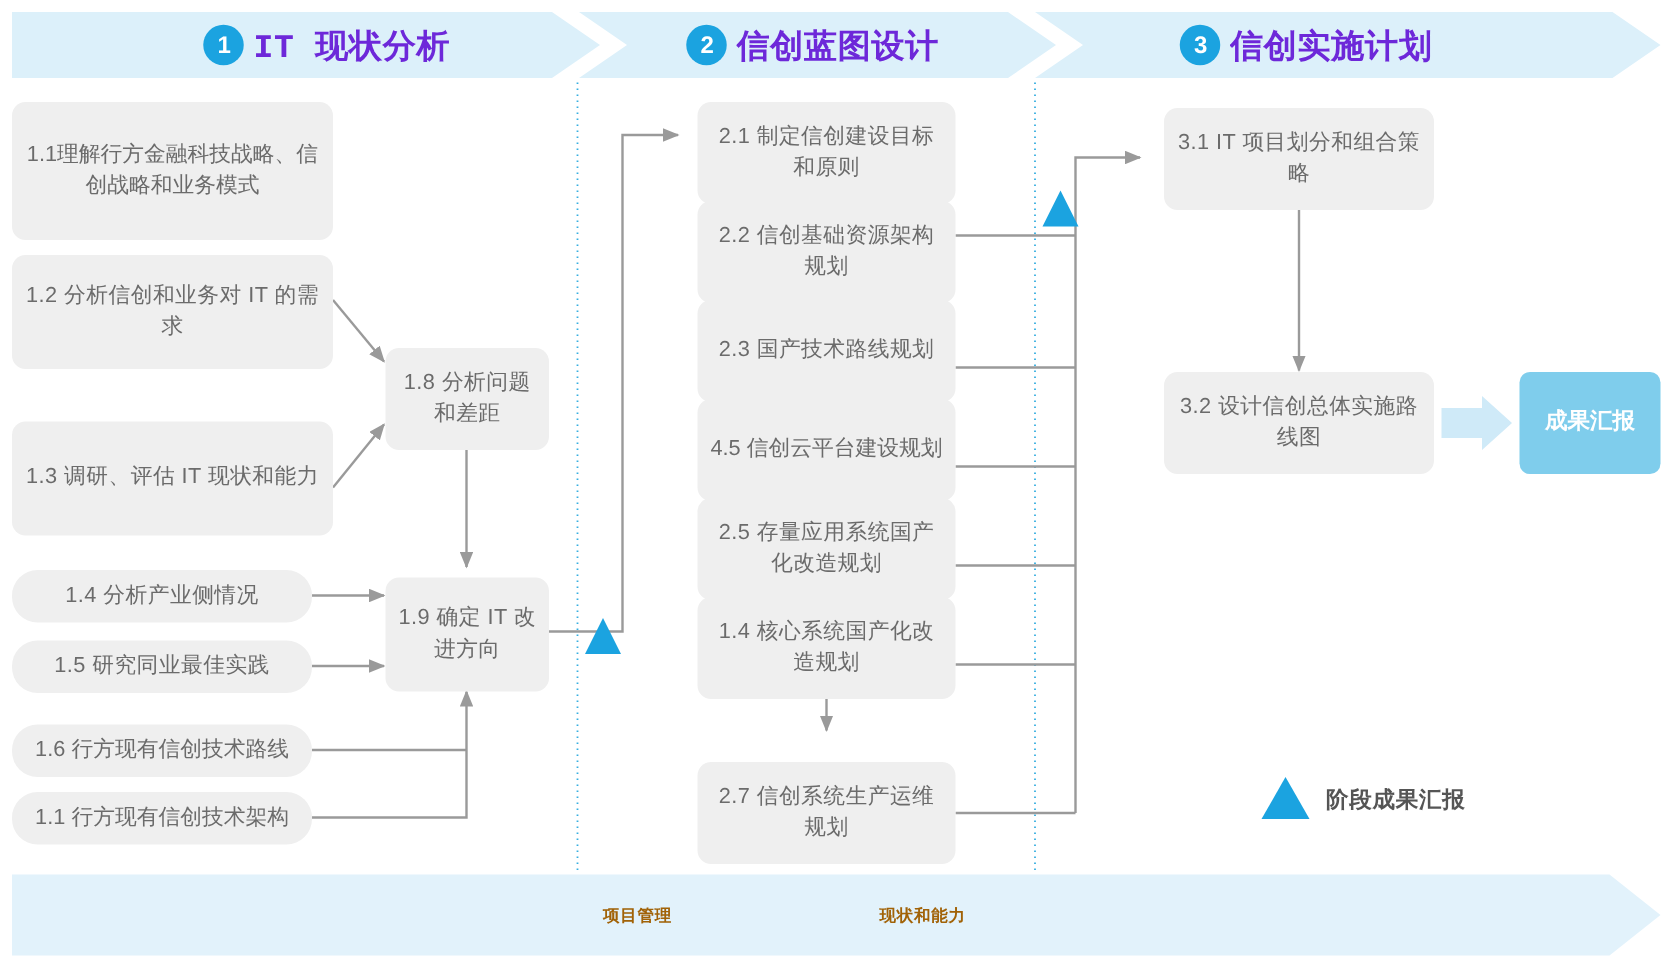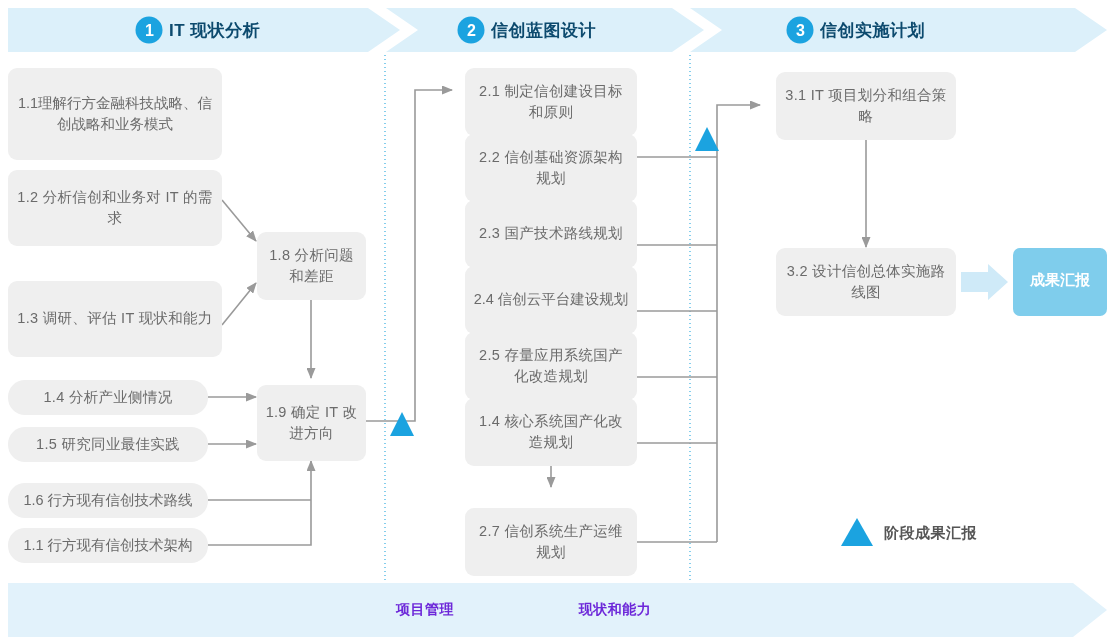--- a/index.html
+++ b/index.html
@@ -44,25 +44,25 @@
     box-sizing: border-box;
     padding: 2px 6px;
   }
   .boxtext.tight { letter-spacing: 0px; }
   .phase-label {
     width: 100%;
     height: 100%;
     display: flex;
     align-items: center;
     justify-content: flex-start;
-    color: #0c4a6e;
-    font-weight: bold;
-    font-size: 17px;
+    color: #6d28d9;
+    font-weight: bold;
+    font-size: 22px;
     letter-spacing: 0.5px;
-    font-family: Liberation Sans, sans-serif;
+    font-family: Liberation Mono, monospace;
   }
   .result-text {
     width: 100%;
     height: 100%;
     display: flex;
     align-items: center;
     justify-content: center;
     text-align: center;
     color: #ffffff;
     font-weight: bold;
@@ -81,23 +81,23 @@
     font-size: 15px;
     letter-spacing: 0.5px;
     font-family: Liberation Serif, serif;
   }
   .footer-text {
     width: 100%;
     height: 100%;
     display: flex;
     align-items: center;
     justify-content: center;
-    color: #6d28d9;
-    font-weight: bold;
-    font-size: 14px;
+    color: #a16207;
+    font-weight: bold;
+    font-size: 11px;
     letter-spacing: 0.5px;
     font-family: "Liberation Sans", "DejaVu Sans", sans-serif;
   }
   .num-text {
     width: 100%;
     height: 100%;
     display: flex;
     align-items: center;
     justify-content: center;
     color: #ffffff;
@@ -244,21 +244,21 @@
         <div xmlns="http://www.w3.org/1999/xhtml" class="boxtext">2.2 信创基础资源架构规划</div>
       </foreignObject>
 
       <rect x="465" y="200" width="172" height="68" rx="9" fill="#efefef"></rect>
       <foreignObject x="466" y="201" width="170" height="66">
         <div xmlns="http://www.w3.org/1999/xhtml" class="boxtext">2.3 国产技术路线规划</div>
       </foreignObject>
 
       <rect x="465" y="266" width="172" height="68" rx="9" fill="#efefef"></rect>
       <foreignObject x="465" y="267" width="172" height="66">
-        <div xmlns="http://www.w3.org/1999/xhtml" class="boxtext tight">2.4 信创云平台建设规划</div>
+        <div xmlns="http://www.w3.org/1999/xhtml" class="boxtext tight">4.5 信创云平台建设规划</div>
       </foreignObject>
 
       <rect x="465" y="332" width="172" height="68" rx="9" fill="#efefef"></rect>
       <foreignObject x="466" y="333" width="170" height="66">
         <div xmlns="http://www.w3.org/1999/xhtml" class="boxtext">2.5 存量应用系统国产化改造规划</div>
       </foreignObject>
 
       <rect x="465" y="398" width="172" height="68" rx="9" fill="#efefef"></rect>
       <foreignObject x="466" y="399" width="170" height="66">
         <div xmlns="http://www.w3.org/1999/xhtml" class="boxtext">1.4 核心系统国产化改造规划</div>

